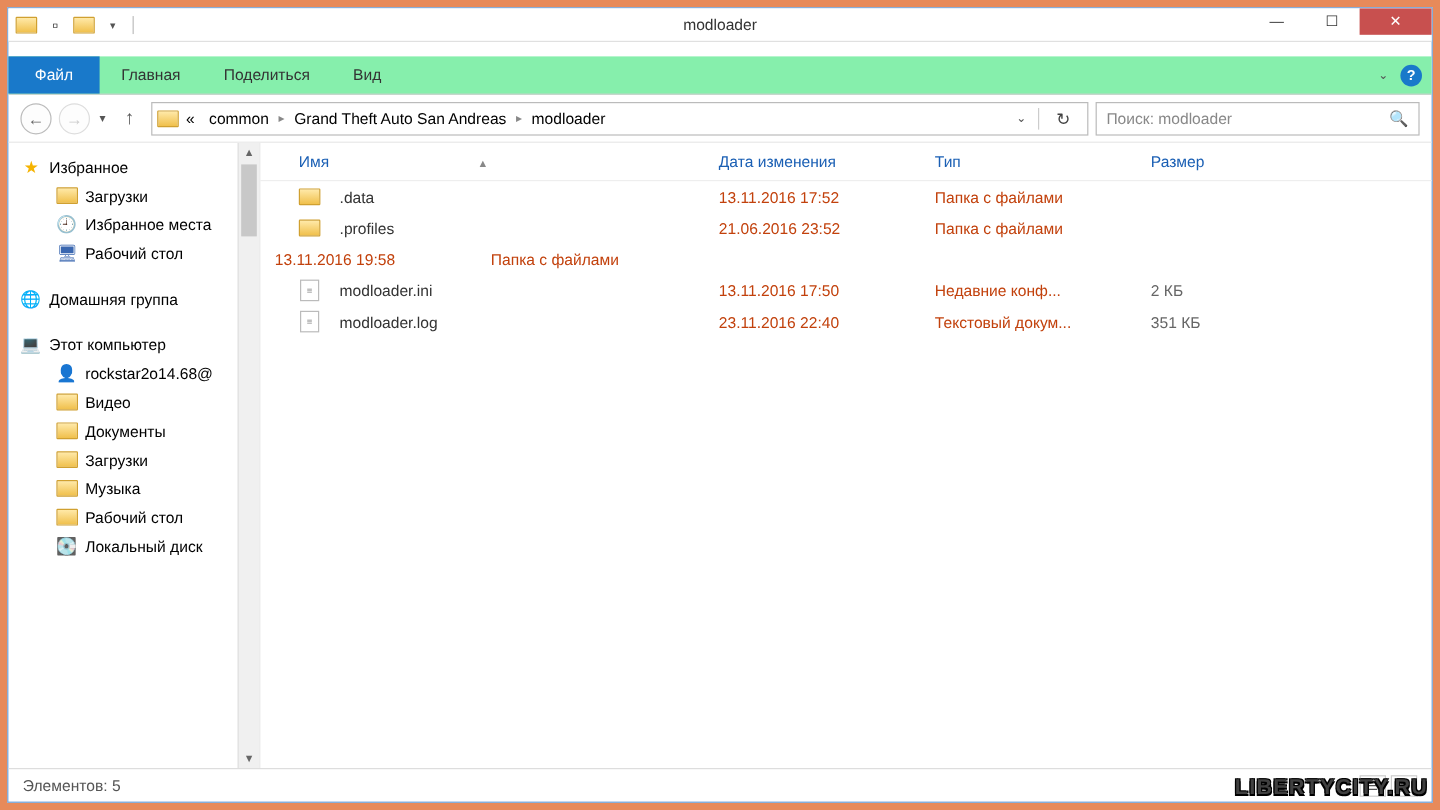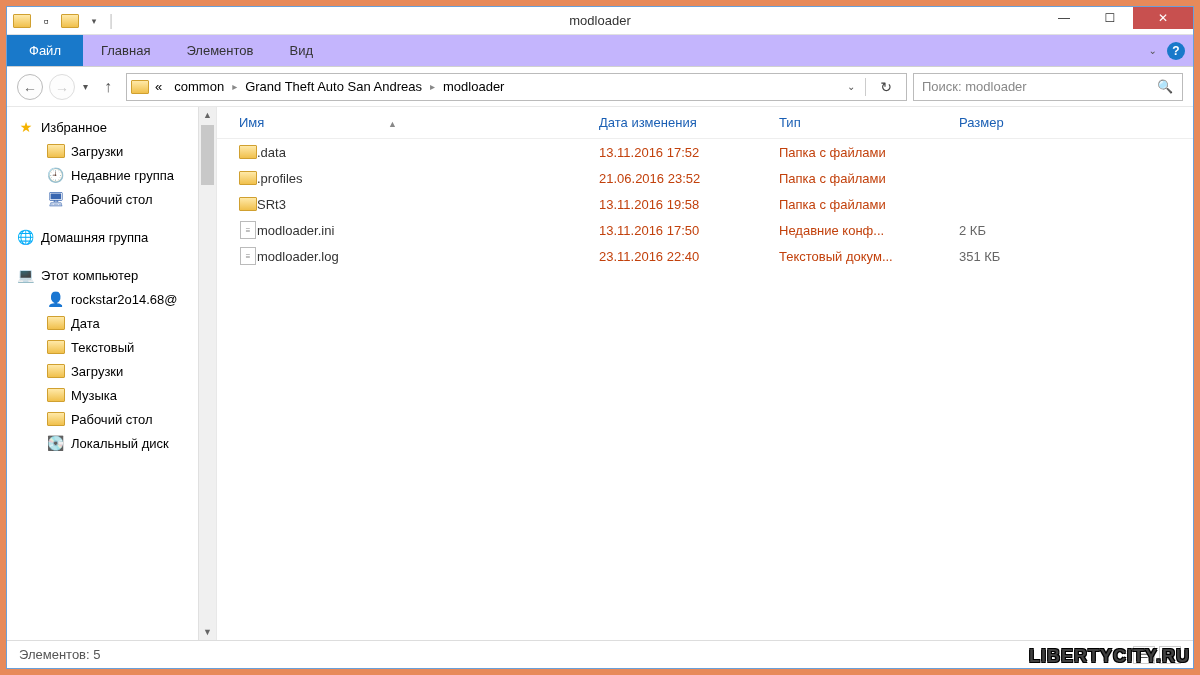--- a/index.html
+++ b/index.html
@@ -4,21 +4,21 @@
 <style>
 * { box-sizing: border-box; margin: 0; padding: 0; font-family: "Segoe UI", Tahoma, sans-serif; }
 body { background: #e78a5a; width: 1200px; height: 675px; overflow: hidden; position: relative; }
 .window { position: absolute; top: 6px; left: 6px; right: 6px; bottom: 6px; background: #fff; border: 1px solid #6a9fd8; display: flex; flex-direction: column; }
 .titlebar { height: 28px; background: linear-gradient(#fff,#fff); display: flex; align-items: center; position: relative; border-bottom: 1px solid #e0e0e0; }
 .titlebar-icons-left { display:flex; gap:6px; padding-left:6px; align-items:center;}
 .titlebar-title { position:absolute; left:0; right:0; text-align:center; font-size:13px; color:#333; pointer-events:none;}
 .win-controls { position:absolute; right:0; top:0; display:flex; height:22px;}
 .win-btn { width:46px; height:22px; display:flex; align-items:center; justify-content:center; font-size:12px; color:#333; cursor:pointer;}
 .win-btn.close { background:#c8504f; color:#fff; width:60px;}
-.ribbon-tabs { height:32px; background:#c4b5fd; display:flex; align-items:stretch; border-bottom:1px solid #d0d0d0; position:relative;}
+.ribbon-tabs { height:32px; background:#86efac; display:flex; align-items:stretch; border-bottom:1px solid #d0d0d0; position:relative;margin-top:12px;}
 .ribbon-tab { padding:0 18px; display:flex; align-items:center; font-size:13px; color:#333; cursor:pointer;}
 .ribbon-tab.file { background:#1979ca; color:#fff; padding:0 22px;}
 .ribbon-right { position:absolute; right:8px; top:0; height:100%; display:flex; align-items:center; gap:10px;}
 .help-icon { width:18px; height:18px; border-radius:50%; background:#1979ca; color:#fff; display:flex; align-items:center; justify-content:center; font-size:12px; font-weight:bold;}
 .chevron-down { font-size:10px; color:#555;}
 .navbar { height:40px; display:flex; align-items:center; padding:6px 10px; gap:6px; border-bottom:1px solid #e8e8e8;}
 .nav-btn { width:26px; height:26px; border:1px solid #bbb; border-radius:50%; display:flex; align-items:center; justify-content:center; font-size:14px; color:#666; cursor:pointer; background:#fdfdfd;}
 .nav-btn.fwd{ color:#ccc; border-color:#ddd;}
 .nav-small { font-size:10px; color:#555; padding:0 2px; cursor:pointer;}
 .up-btn { font-size:16px; color:#555; padding:0 8px; cursor:pointer;}
@@ -36,24 +36,24 @@
 .sb-scroll .arr.up{top:0;} .sb-scroll .arr.dn{bottom:0;}
 .sb-group { margin-bottom:14px;}
 .sb-item { display:flex; align-items:center; gap:6px; padding:3px 4px 3px 22px; font-size:13px; cursor:pointer; white-space:nowrap; overflow:hidden;}
 .sb-item.header { padding-left:10px; font-weight:normal;}
 .sb-item.child { padding-left:40px;}
 .icon { width:18px; height:18px; display:inline-flex; align-items:center; justify-content:center; font-size:14px;}
 .star{color:#f5b301;} .monitor-ic{color:#3a67b0;}
 .file-list { flex:1; display:flex; flex-direction:column;}
 .col-headers { display:flex; height:32px; align-items:center; font-size:13px; color:#1a5fb4; border-bottom:1px solid #eee;}
 .col { padding:0 12px;}
-.col.name{ width:370px; padding-left:22px;} .col.date{ width:180px;} .col.type{width:180px;} .col.size{width:130px; text-align:left;}
+.col.name{ width:370px; padding-left:32px;} .col.date{ width:180px;} .col.type{width:180px;} .col.size{width:130px; text-align:left;}
 .file-rows { flex:1; overflow:auto;}
 .file-row { display:flex; height:26px; align-items:center; font-size:13px; color:#333; cursor:pointer;}
-.file-row .col.name{ display:flex; align-items:center; gap:0;}
+.file-row .col.name{ display:flex; align-items:center; gap:16px;}
 .file-row .col.date,.file-row .col.type{ color:#c2410c;}
 .file-row .col.size{ color:#666;}
 .statusbar { height:28px; border-top:1px solid #ddd; display:flex; align-items:center; padding:4px 12px; font-size:13px; color:#555; justify-content:space-between;}
 .status-right { display:flex; gap:4px;}
 .view-btn { width:22px; height:18px; border:1px solid #ccc; display:flex; align-items:center; justify-content:center; font-size:10px; cursor:pointer;}
 .folder-small{ width:18px; height:14px; background:linear-gradient(#ffe9a8,#f0c04c); border:1px solid #d0a030; border-radius:1px; display:inline-block;}
 .file-small { width:16px; height:18px; background:#fff; border:1px solid #bbb; display:inline-flex; align-items:center; justify-content:center; font-size:8px; color:#888;}
 .watermark { position:absolute; right:10px; bottom:8px; font-size:18px; font-weight:bold; letter-spacing:1px; color:#404040; text-shadow:1px 1px 0 #000,-1px -1px 0 #000,1px -1px 0 #000,-1px 1px 0 #000; font-family:Liberation Sans, sans-serif;}
 </style>
 </head>
@@ -77,21 +77,21 @@
     <div class="win-controls">
       <div class="win-btn min">—</div>
       <div class="win-btn max">☐</div>
       <div class="win-btn close">✕</div>
     </div>
   </div>
 
   <div class="ribbon-tabs">
     <div class="ribbon-tab file">Файл</div>
     <div class="ribbon-tab">Главная</div>
-    <div class="ribbon-tab">Элементов</div>
+    <div class="ribbon-tab">Поделиться</div>
     <div class="ribbon-tab">Вид</div>
     <div class="ribbon-right">
       <span class="chevron-down">⌄</span>
       <span class="help-icon">?</span>
     </div>
   </div>
 
   <div class="navbar">
     <div class="nav-btn">←</div>
     <div class="nav-btn fwd">→</div>
@@ -128,21 +128,21 @@
             <span>Избранное</span>
           </div>
         <div class="sb-item child">
             <span class="icon">
               <span class="folder-small"></span>
             </span>
             <span>Загрузки</span>
           </div>
         <div class="sb-item child">
             <span class="icon">🕘</span>
-            <span>Недавние группа</span>
+            <span>Избранное места</span>
           </div>
         <div class="sb-item child">
             <span class="icon monitor-ic">🖥</span>
             <span>Рабочий стол</span>
           </div>
       </div>
       <div class="sb-group">
         <div class="sb-item header">
             <span class="icon">🌐</span>
             <span>Домашняя группа</span>
@@ -154,27 +154,27 @@
             <span>Этот компьютер</span>
           </div>
         <div class="sb-item child">
             <span class="icon">👤</span>
             <span>rockstar2o14.68@</span>
           </div>
         <div class="sb-item child">
             <span class="icon">
               <span class="folder-small"></span>
             </span>
-            <span>Дата</span>
-          </div>
-        <div class="sb-item child">
-            <span class="icon">
-              <span class="folder-small"></span>
-            </span>
-            <span>Текстовый</span>
+            <span>Видео</span>
+          </div>
+        <div class="sb-item child">
+            <span class="icon">
+              <span class="folder-small"></span>
+            </span>
+            <span>Документы</span>
           </div>
         <div class="sb-item child">
             <span class="icon">
               <span class="folder-small"></span>
             </span>
             <span>Загрузки</span>
           </div>
         <div class="sb-item child">
             <span class="icon">
               <span class="folder-small"></span>
@@ -223,26 +223,20 @@
               <span class="icon">
                 <span class="folder-small"></span>
               </span>
               <span>.profiles</span>
             </div>
             <div class="col date">21.06.2016 23:52</div>
             <div class="col type">Папка с файлами</div>
             <div class="col size"></div>
           </div>
           <div class="file-row">
-            <div class="col name">
-              <span class="icon">
-                <span class="folder-small"></span>
-              </span>
-              <span>SRt3</span>
-            </div>
             <div class="col date">13.11.2016 19:58</div>
             <div class="col type">Папка с файлами</div>
             <div class="col size"></div>
           </div>
           <div class="file-row">
             <div class="col name">
               <span class="icon">
                 <span class="file-small">≡</span>
               </span>
               <span>modloader.ini</span>

